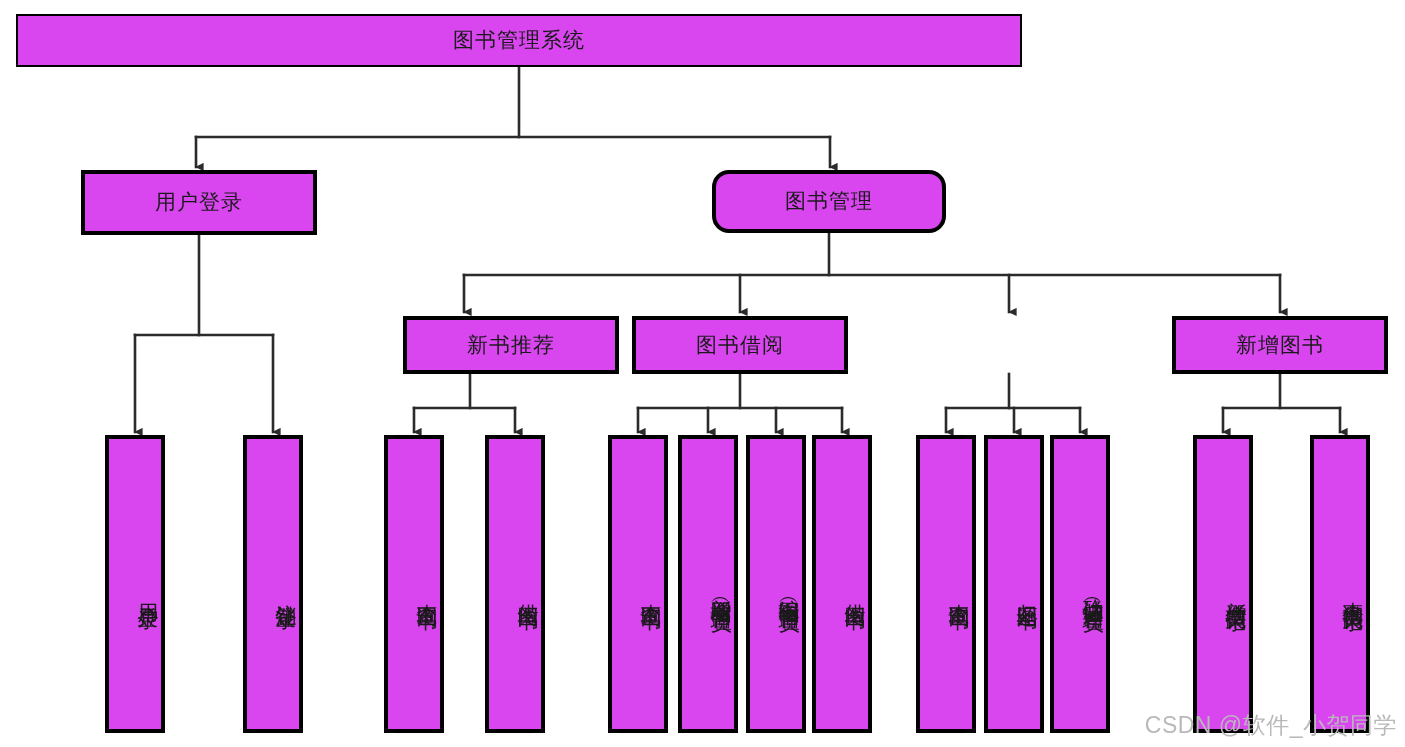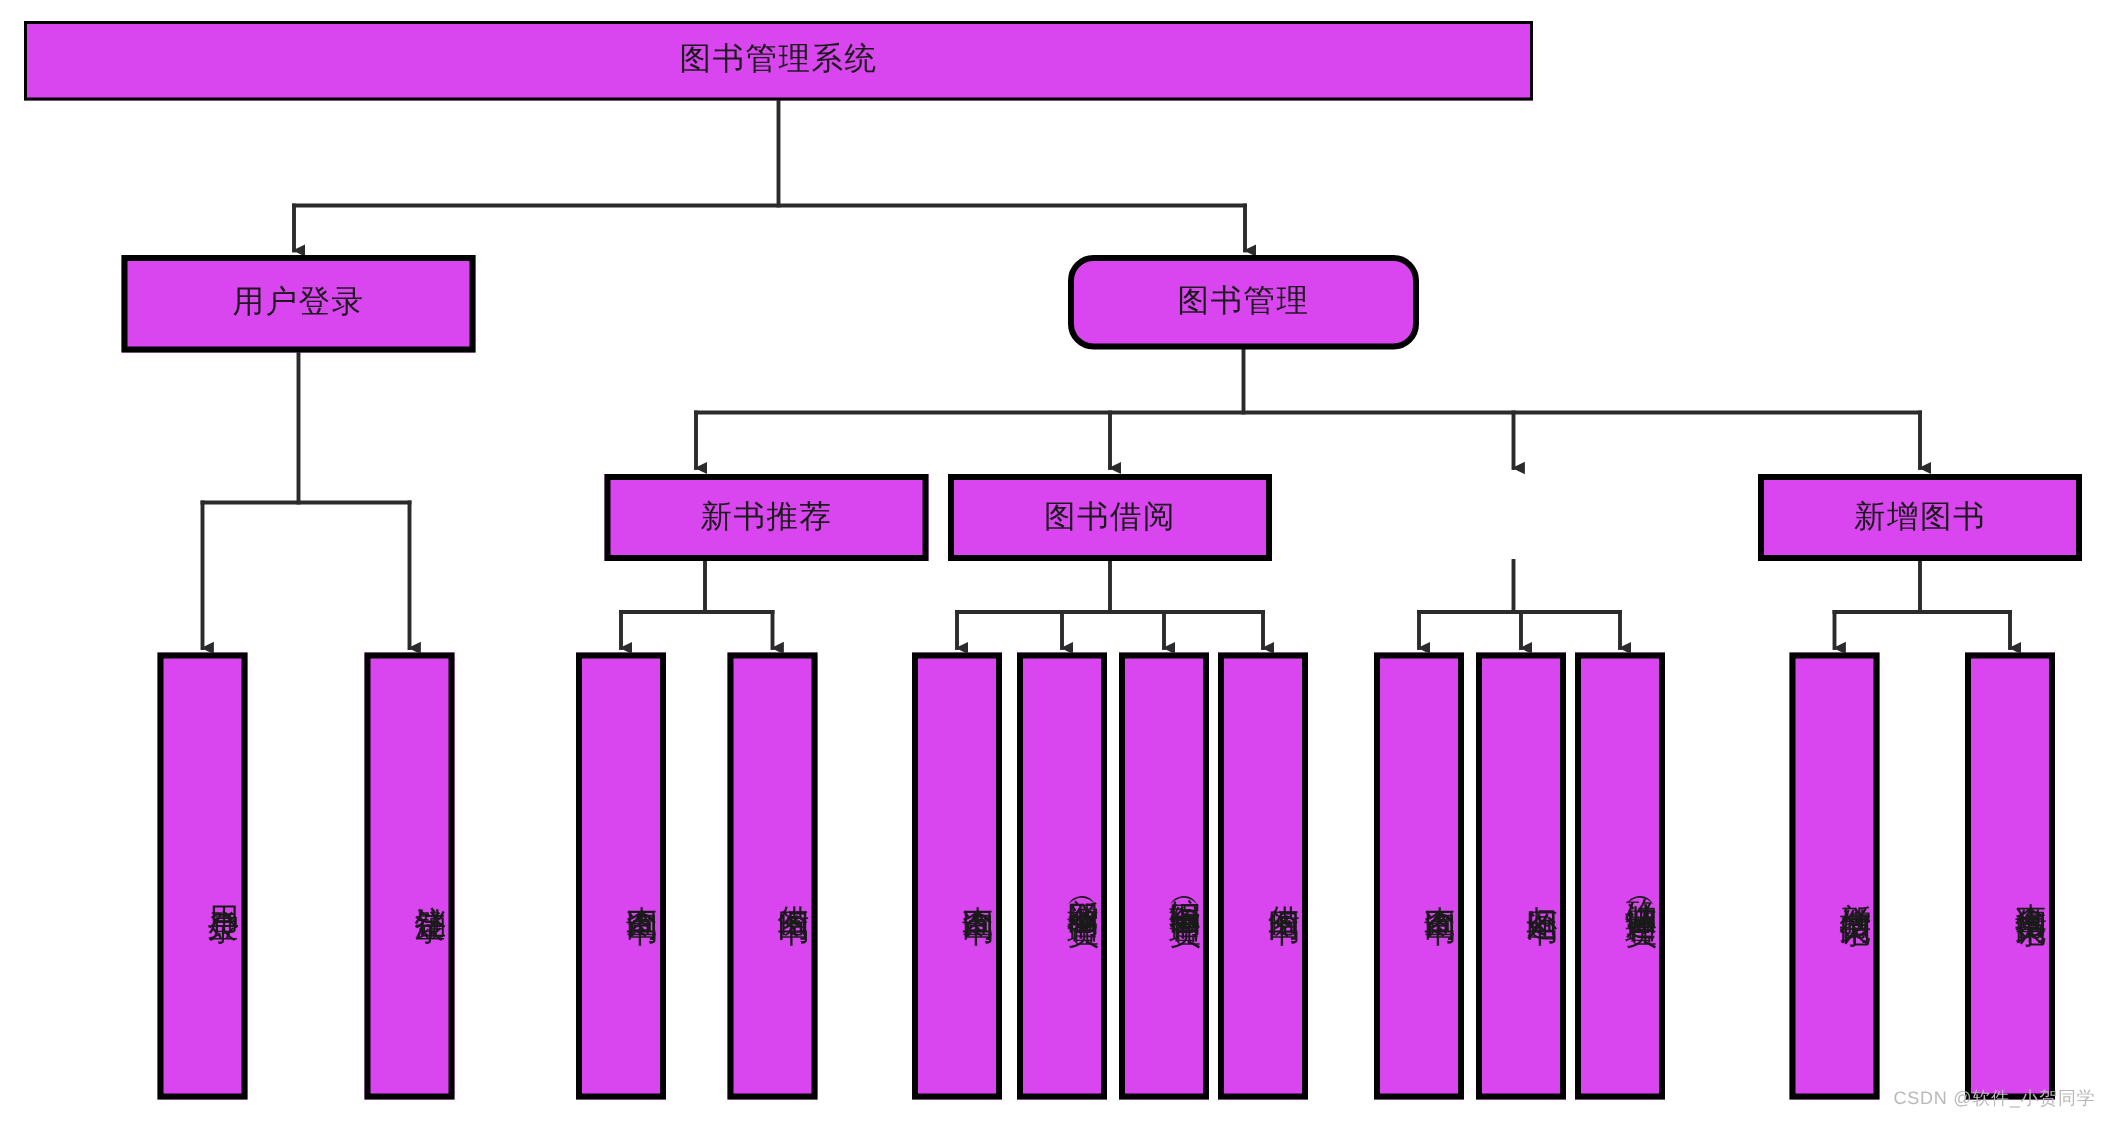--- a/index.html
+++ b/index.html
@@ -53,21 +53,21 @@
     line-height: 1.25;
     white-space: pre-wrap;
   }
   .node.root {
     border-width: 2px;
   }
   .watermark {
     position: absolute;
     right: 8px;
     bottom: 6px;
-    font-size: 12px;
+    font-size: 23px;
     color: #b9b9b9;
     z-index: 5;
     white-space: nowrap;
     letter-spacing: 0.5px;
   }
 </style>
 </head>
 <body>
 
 <div id="canvas">

